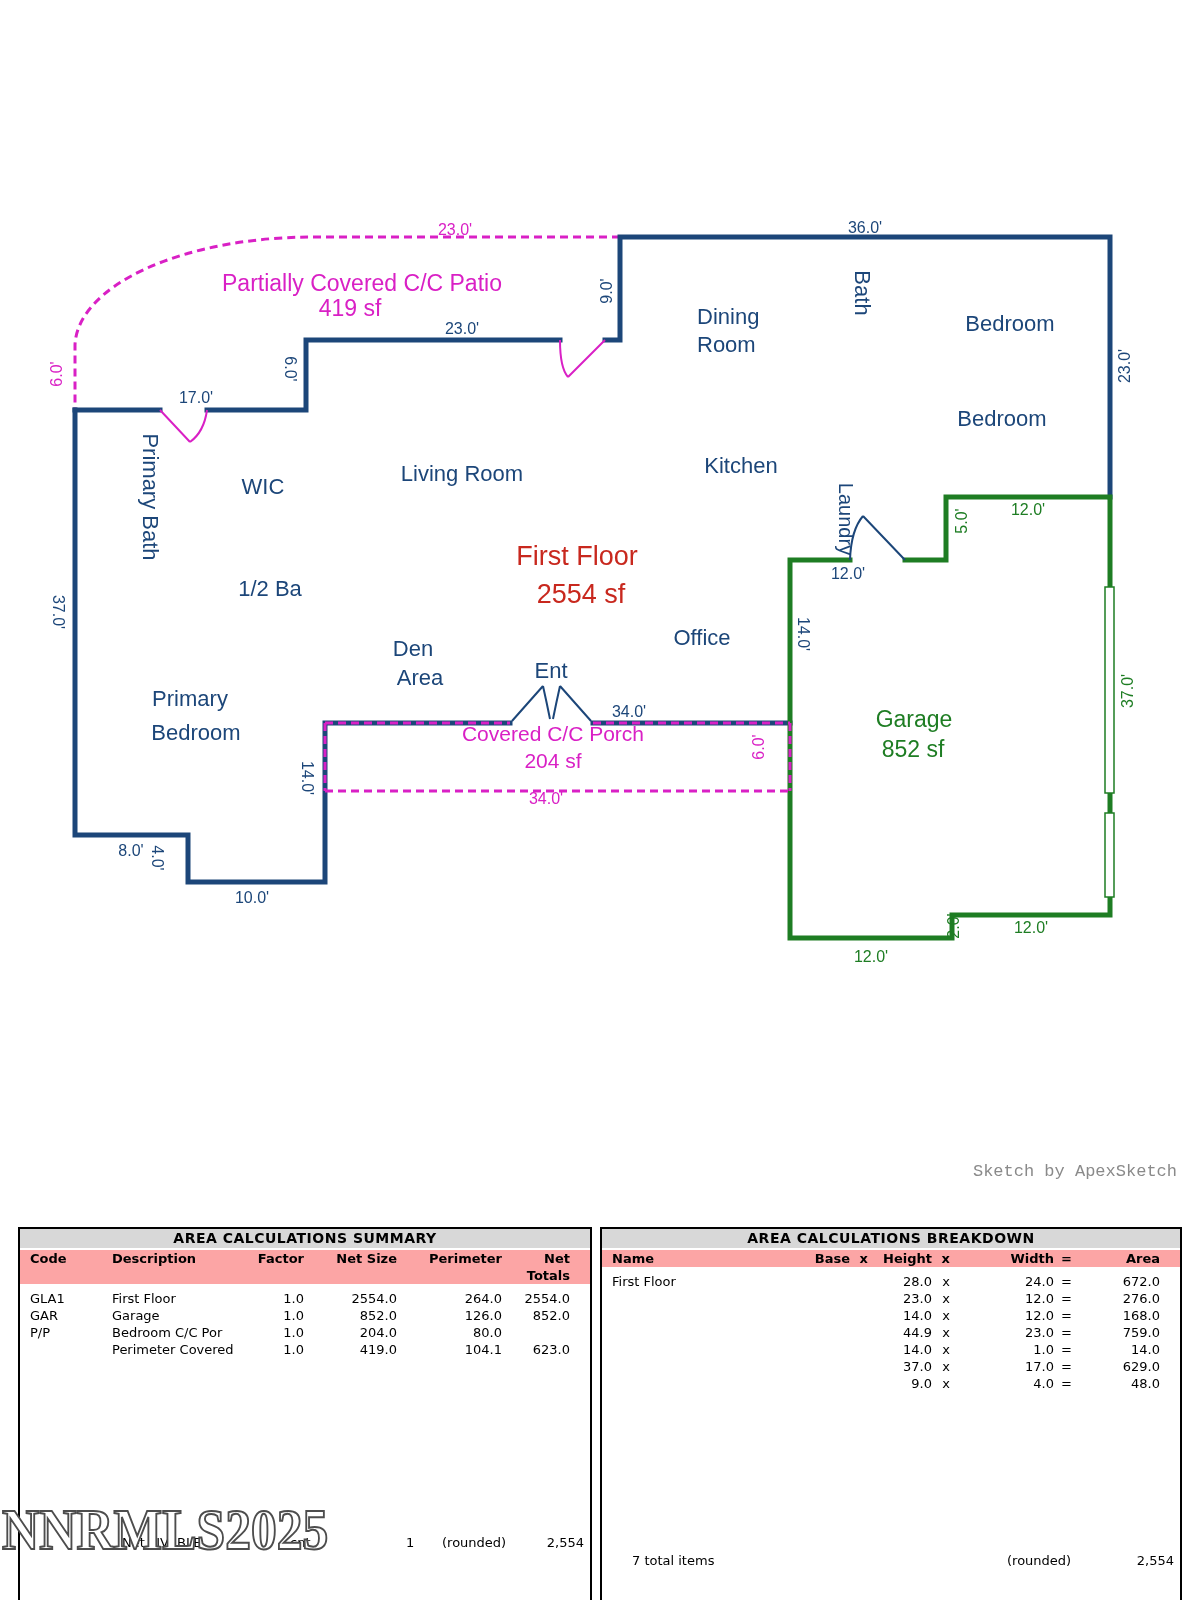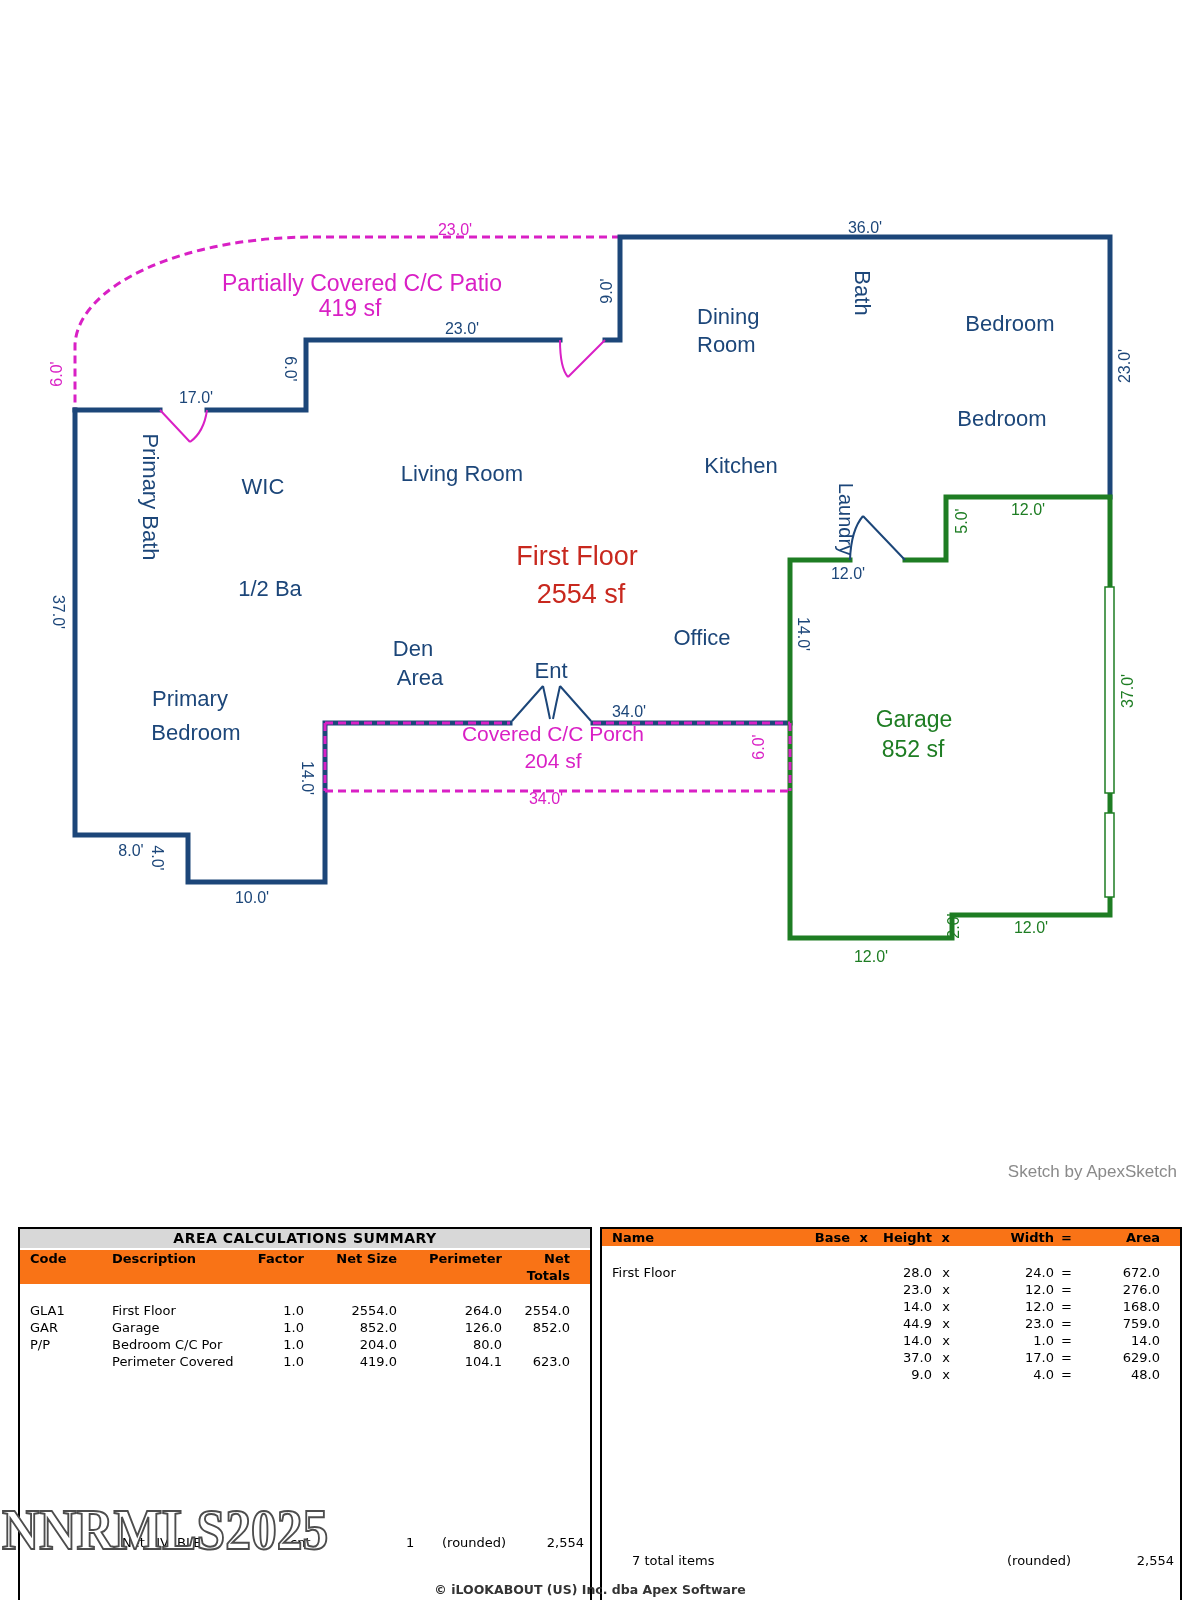--- a/index.html
+++ b/index.html
@@ -6,31 +6,31 @@
   #page{position:relative;width:1200px;height:1600px;background:#ffffff;overflow:hidden;
         font-family:"Liberation Sans", sans-serif;}
   #plan-svg{position:absolute;left:0;top:0;}
   
   .calc-table{position:absolute;top:1227px;height:418px;border:2px solid #000;background:#fff;
               font-family:"DejaVu Sans", sans-serif;font-size:13px;color:#000;box-sizing:border-box;}
   #summary-table{left:18px;width:574px;}
   #breakdown-table{left:600px;width:582px;}
   .tbl-title{background:#d8d8d8;font-weight:bold;font-size:14px;text-align:center;
              padding:1px 0 2px 0;margin-bottom:2px;letter-spacing:.5px;}
-  .tbl-head{background:#f97316;font-weight:bold;padding:0;margin-bottom:18px;}
+  .tbl-head{background:#fca5a5;font-weight:bold;padding:0;margin-bottom:6px;}
   .sum-grid{display:grid;grid-template-columns:82px 133px 69px 93px 105px 1fr;line-height:17px;}
   .brk-grid{display:grid;grid-template-columns:180px 68px 18px 64px 18px 104px 18px 1fr;line-height:17px;}
   .cl{text-align:left;padding-left:10px;}
   .cr{text-align:right;}
   .pr4{padding-right:20px;}
   .tbl-footer{position:absolute;left:0;right:0;height:17px;}
   .tbl-footer span{position:absolute;white-space:nowrap;margin-left:20px;}
   
   #sketch-by{position:absolute;top:1162px;right:23px;font-size:17px;color:#8a8a8a;
-             font-family:Liberation Sans, sans-serif;}
+             font-family:Liberation Mono, monospace;}
   #copyright{position:absolute;top:1582px;left:0;width:1180px;text-align:center;font-weight:bold;
              font-size:12.5px;color:#333;font-family:"DejaVu Sans", sans-serif;}
   #watermark{position:absolute;left:2px;top:1498px;font-family:"Liberation Serif", serif;
              font-size:56px;font-weight:bold;color:#ffffff;-webkit-text-stroke:2px #4d4d4d;
              letter-spacing:0px;transform:scaleX(.92);transform-origin:left;white-space:nowrap;}
 </style>
 </head>
 <body>
 
 <div id="page">
@@ -167,20 +167,21 @@
     <div class="tbl-footer" style="top:306px;">
       <span style="left:82px;">Net LIVABLE</span>
       <span style="left:250px;">cnt</span>
       <span style="left:366px;">1</span>
       <span style="left:402px;">(rounded)</span>
       <span style="right:6px;">2,554</span>
     </div>
   </div>
 
   <div class="calc-table" id="breakdown-table">
+    <div class="tbl-title">AREA CALCULATIONS BREAKDOWN</div>
     <div class="tbl-head brk-grid">
       <div class="cl">Name</div>
       <div class="cr">Base</div>
       <div class="cr">x</div>
       <div class="cr">Height</div>
       <div class="cr">x</div>
       <div class="cr">Width</div>
       <div class="cr">=</div>
       <div class="cr pr4">Area</div>
     </div>
@@ -258,15 +259,14 @@
       </div>
     <div class="tbl-footer" style="top:324px;">
       <span style="left:10px;text-align:right;">7 total items</span>
       <span style="left:385px;">(rounded)</span>
       <span style="right:6px;">2,554</span>
     </div>
   </div>
 
   <div id="sketch-by">Sketch by ApexSketch</div>
   <div id="watermark">NNRMLS2025</div>
-  <div id="copyright">© iLOOKABOUT (US) Inc. dba Apex Software</div>
 
 </div>
 
 </body></html>

